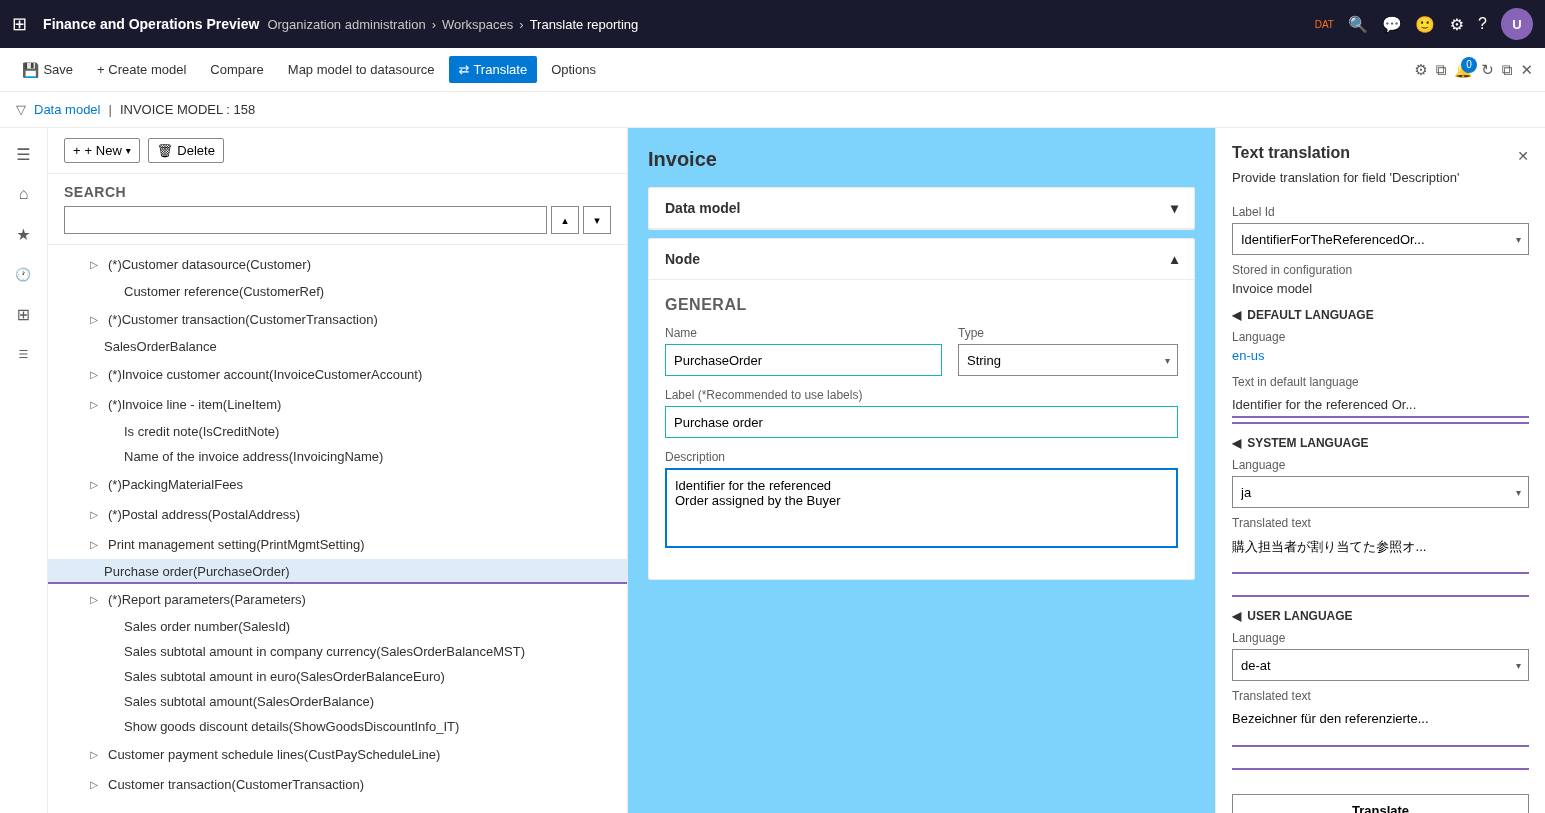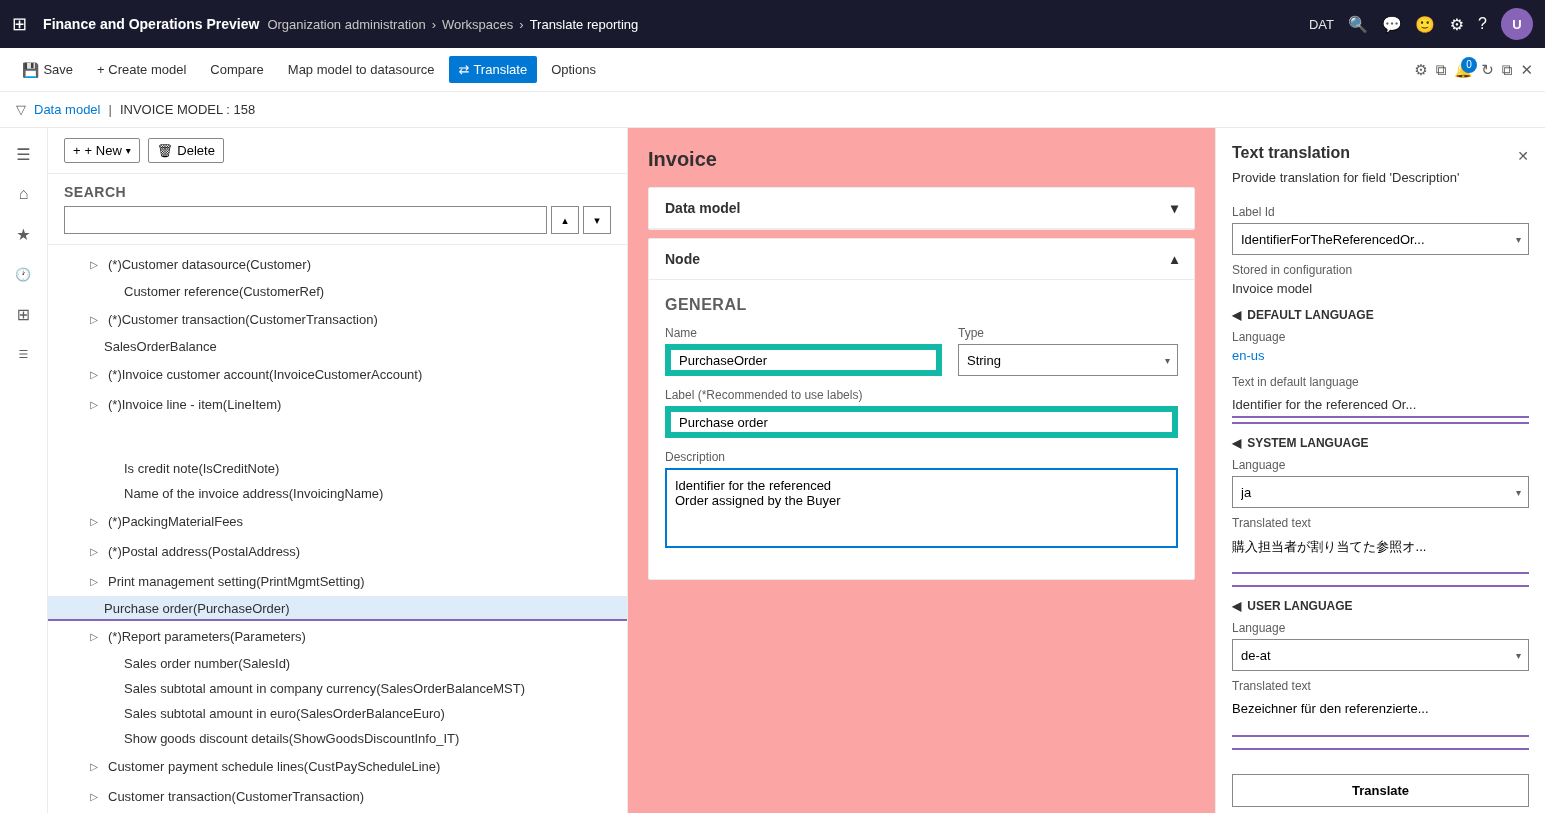--- a/index.html
+++ b/index.html
@@ -149,21 +149,21 @@
     }
     .expand-icon {
       width: 20px; height: 20px;
       display: flex; align-items: center; justify-content: center;
       font-size: 10px; color: #605e5c; flex-shrink: 0;
     }
 
     
     .center-panel {
       flex: 1;
-      background: #fca5a5;
+      background: #7dd3fc;
       overflow-y: auto;
       padding: 20px;
     }
     .invoice-title {
       font-size: 20px; font-weight: 600; margin-bottom: 16px; color: #323130;
     }
 
     
     .accordion {
       background: white;
@@ -178,21 +178,21 @@
       font-size: 14px; font-weight: 600;
       border-bottom: 1px solid #edebe9;
     }
     .accordion-body { padding: 16px; }
 
     .field-row { display: flex; gap: 16px; margin-bottom: 12px; }
     .field-group { flex: 1; }
     .field-group.type-group { flex: 0 0 220px; }
     .field-label { font-size: 12px; color: #605e5c; margin-bottom: 4px; }
     .field-input {
-      width: 100%; height: 32px; border: 6px solid #14b8a6;
+      width: 100%; height: 32px; border: 1px solid #14b8a6;
       padding: 0 8px; font-size: 13px; outline: none; background: white;
     }
     .field-textarea {
       width: 100%; border: 2px solid #0078d4;
       padding: 8px; font-size: 13px; outline: none; background: white;
       resize: none; height: 80px; font-family: inherit;
     }
     .type-select-wrap { position: relative; }
     .type-select {
       width: 100%; height: 32px; border: 1px solid #8a8886;
@@ -230,21 +230,21 @@
     .panel-select-wrap { position: relative; }
     .panel-select {
       width: 100%; height: 32px; border: 1px solid #8a8886;
       padding: 0 8px; font-size: 13px; appearance: none;
       background: white; cursor: pointer;
     }
     .panel-select-arrow { position: absolute; right: 8px; top: 50%; transform: translateY(-50%); pointer-events: none; font-size: 10px; color: #605e5c; }
     .panel-textarea-input {
       width: 100%; border: none; border-bottom: 2px solid #8764b8;
       padding: 4px 0; font-size: 13px; outline: none; background: white;
-      resize: none; height: 40px; font-family: inherit; margin-bottom: 8px;
+      resize: none; height: 40px; font-family: inherit; margin-bottom: 18px;
     }
     .translate-btn {
       width: 100%; padding: 8px; background: white; border: 1px solid #8a8886;
       font-size: 13px; cursor: pointer; margin-top: 12px; font-weight: 600;
     }
 
     
     ::-webkit-scrollbar { width: 6px; height: 6px; }
     ::-webkit-scrollbar-track { background: #f3f2f1; }
     ::-webkit-scrollbar-thumb { background: #c8c6c4; border-radius: 3px; }
@@ -256,21 +256,21 @@
   <span class="waffle-icon">⊞</span>
   <span class="app-title">Finance and Operations Preview</span>
   <div class="breadcrumb">
     <span style="cursor:pointer; color:#c8c6c4;">Organization administration</span>
     <span style="color:#c8c6c4;">›</span>
     <span style="cursor:pointer; color:#c8c6c4;">Workspaces</span>
     <span style="color:#c8c6c4;">›</span>
     <span style="cursor:pointer; color:white; font-weight:500;">Translate reporting</span>
   </div>
   <div class="nav-icons">
-    <span style="font-size:13px; color:#e5e5e5;">DAT</span>
+    <span style="font-size:10px; color:#f97316;">DAT</span>
     <span class="nav-icon">🔍</span>
     <span class="nav-icon">💬</span>
     <span class="nav-icon">🙂</span>
     <span class="nav-icon">⚙</span>
     <span class="nav-icon">?</span>
     <div class="avatar">U</div>
   </div>
 </div>
 
 <div class="command-bar">
@@ -364,21 +364,21 @@
           <span>SalesOrderBalance</span>
         </div>
         <div class="tree-item" style="padding-left: 36px;">
           <span class="expand-icon" style="margin-right: 4px;">▷</span>
           <span>(*)Invoice customer account(InvoiceCustomerAccount)</span>
         </div>
         <div class="tree-item" style="padding-left: 36px;">
           <span class="expand-icon" style="margin-right: 4px;">▷</span>
           <span>(*)Invoice line - item(LineItem)</span>
         </div>
-        <div class="tree-item" style="padding-left: 56px; margin-top: 37px;">
+        <div class="tree-item" style="padding-left: 56px;">
           <span style="width: 20px; display: inline-block;"></span>
           <span>Is credit note(IsCreditNote)</span>
         </div>
         <div class="tree-item" style="padding-left: 56px;">
           <span style="width: 20px; display: inline-block;"></span>
           <span>Name of the invoice address(InvoicingName)</span>
         </div>
         <div class="tree-item" style="padding-left: 36px;">
           <span class="expand-icon" style="margin-right: 4px;">▷</span>
           <span>(*)PackingMaterialFees</span>
@@ -404,20 +404,24 @@
           <span style="width: 20px; display: inline-block;"></span>
           <span>Sales order number(SalesId)</span>
         </div>
         <div class="tree-item" style="padding-left: 56px;">
           <span style="width: 20px; display: inline-block;"></span>
           <span>Sales subtotal amount in company currency(SalesOrderBalanceMST)</span>
         </div>
         <div class="tree-item" style="padding-left: 56px;">
           <span style="width: 20px; display: inline-block;"></span>
           <span>Sales subtotal amount in euro(SalesOrderBalanceEuro)</span>
+        </div>
+        <div class="tree-item" style="padding-left: 56px;">
+          <span style="width: 20px; display: inline-block;"></span>
+          <span>Sales subtotal amount(SalesOrderBalance)</span>
         </div>
         <div class="tree-item" style="padding-left: 56px;">
           <span style="width: 20px; display: inline-block;"></span>
           <span>Show goods discount details(ShowGoodsDiscountInfo_IT)</span>
         </div>
         <div class="tree-item" style="padding-left: 36px;">
           <span class="expand-icon" style="margin-right: 4px;">▷</span>
           <span>Customer payment schedule lines(CustPayScheduleLine)</span>
         </div>
         <div class="tree-item" style="padding-left: 36px;">

